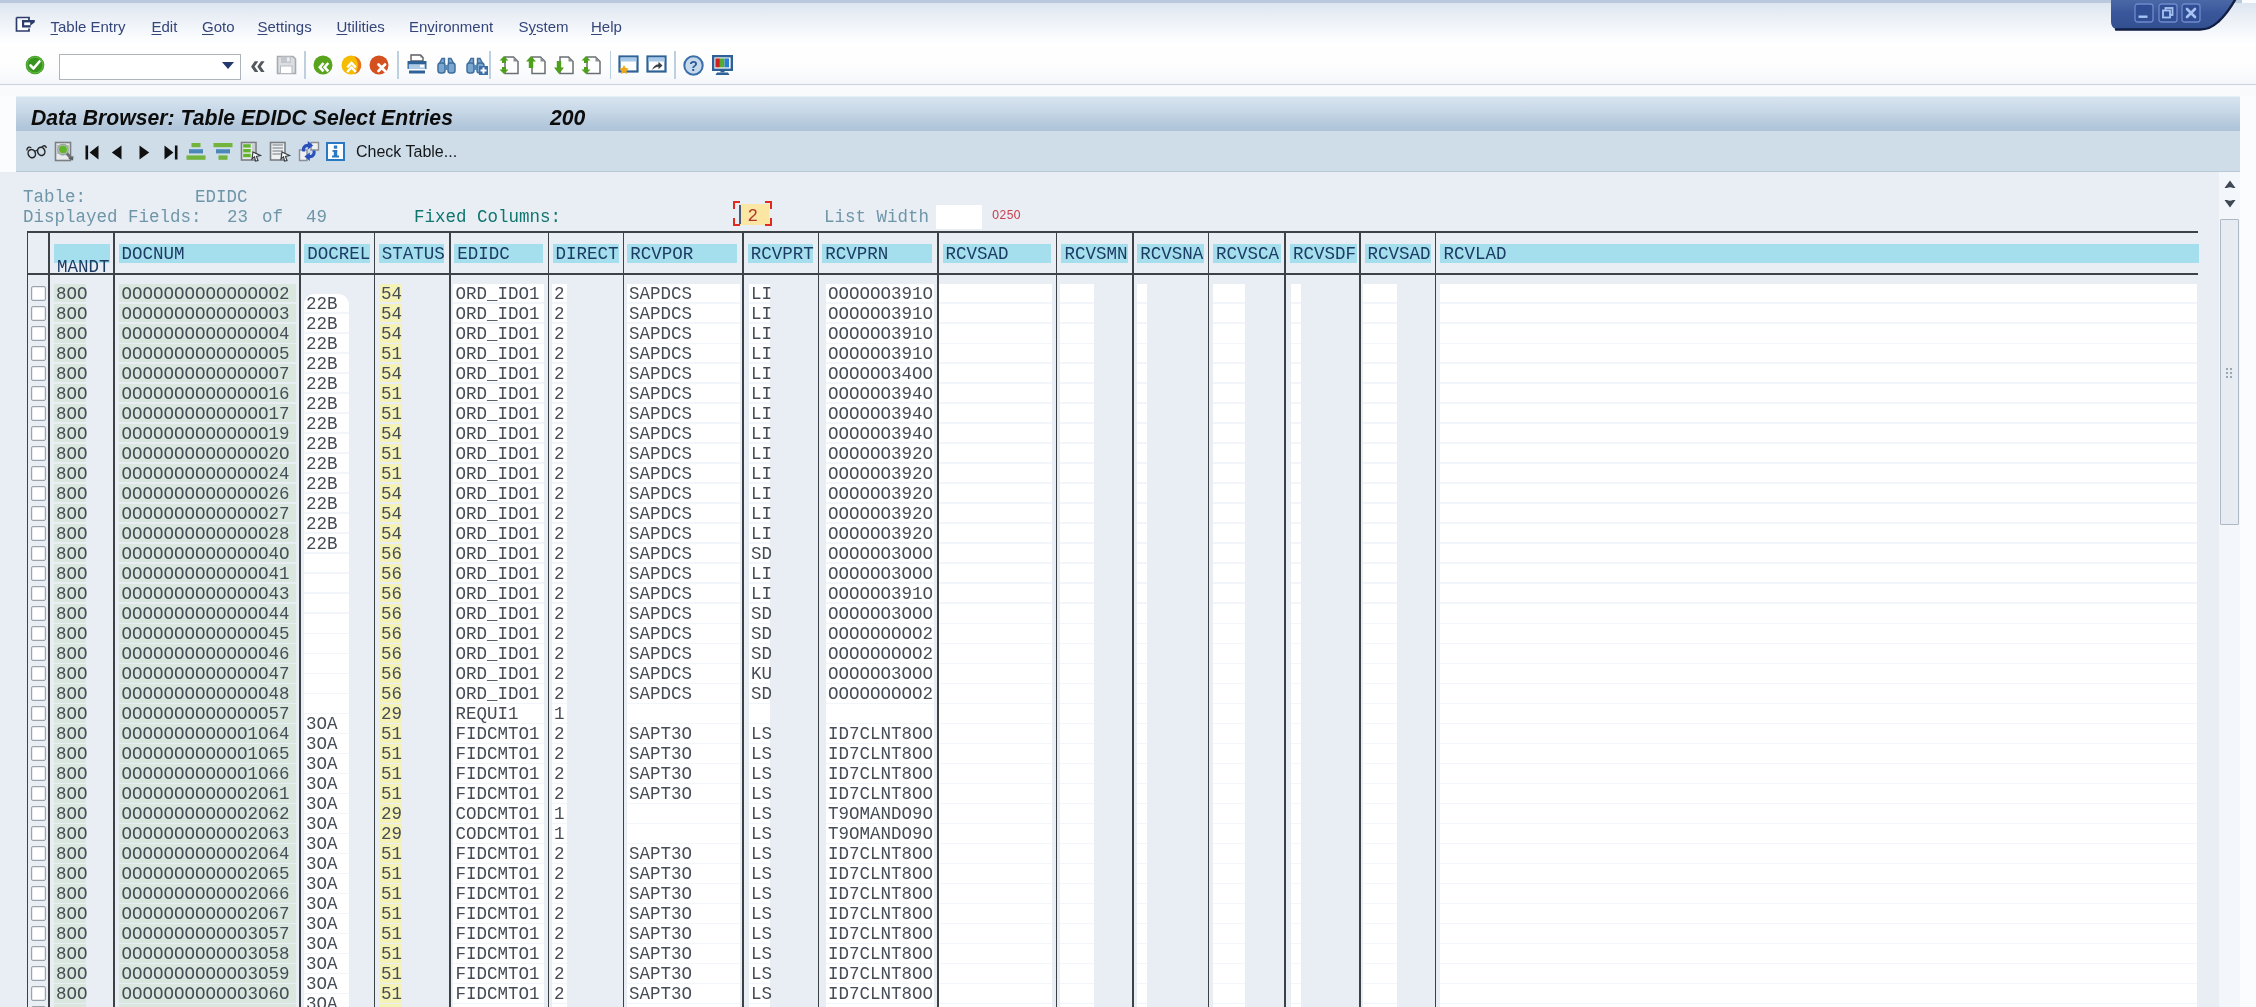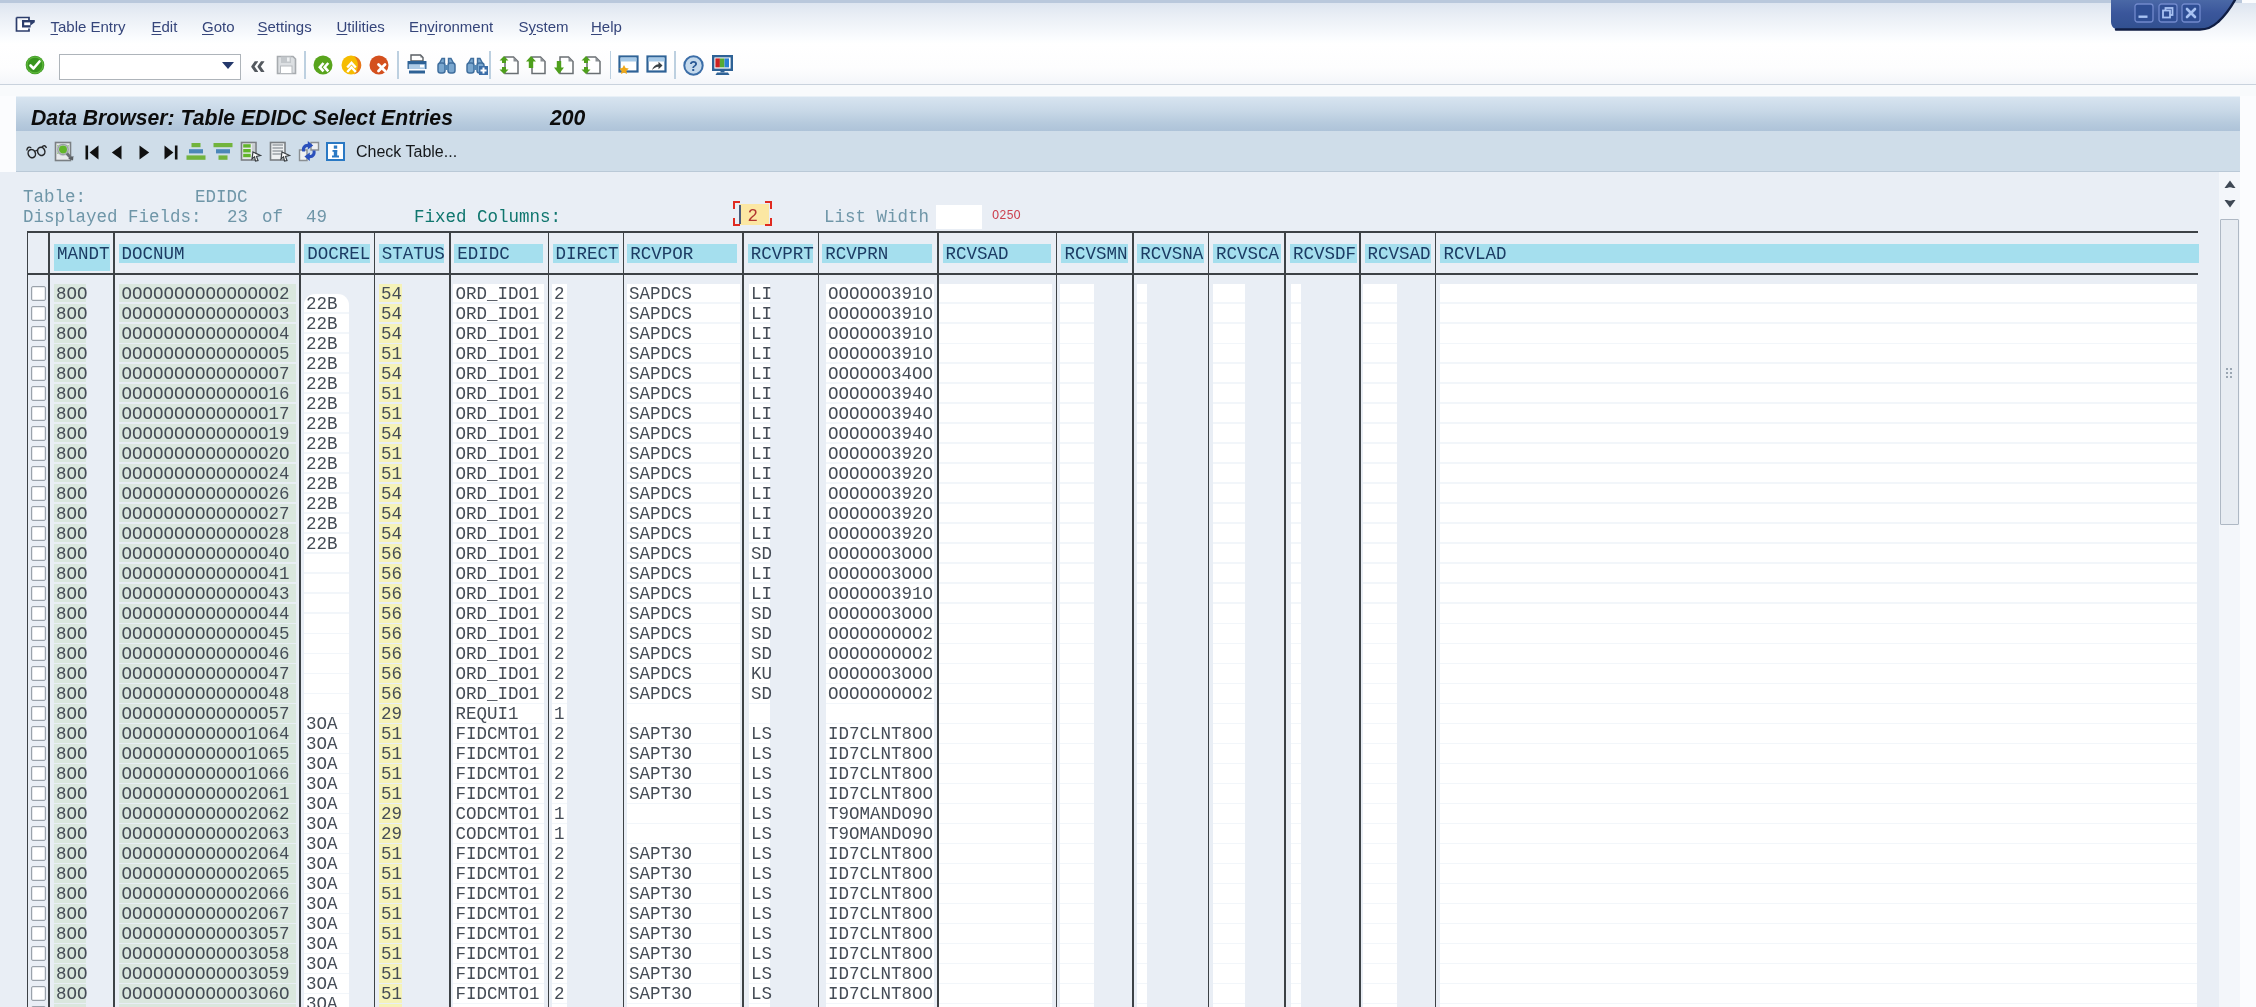--- a/index.html
+++ b/index.html
@@ -235,21 +235,21 @@
 <div class="abs" style="left:622.6px;top:231.0px;width:1.5px;height:776.0px;background:#3d4246;"></div>
 <div class="abs" style="left:742.0px;top:231.0px;width:1.5px;height:776.0px;background:#3d4246;"></div>
 <div class="abs" style="left:817.6px;top:231.0px;width:1.5px;height:776.0px;background:#3d4246;"></div>
 <div class="abs" style="left:937.2px;top:231.0px;width:1.5px;height:776.0px;background:#3d4246;"></div>
 <div class="abs" style="left:1055.6px;top:231.0px;width:1.5px;height:776.0px;background:#3d4246;"></div>
 <div class="abs" style="left:1132.4px;top:231.0px;width:1.5px;height:776.0px;background:#3d4246;"></div>
 <div class="abs" style="left:1207.7px;top:231.0px;width:1.5px;height:776.0px;background:#3d4246;"></div>
 <div class="abs" style="left:1284.2px;top:231.0px;width:1.5px;height:776.0px;background:#3d4246;"></div>
 <div class="abs" style="left:1359.4px;top:231.0px;width:1.5px;height:776.0px;background:#3d4246;"></div>
 <div class="abs" style="left:1434.6px;top:231.0px;width:1.5px;height:776.0px;background:#3d4246;"></div>
-<div class="abs mono" style="left:54.0px;top:243.5px;width:55.7px;height:27px;background:#a5dfee;font-size:17.5px;line-height:15px;color:#1c3c64;padding:3px 0 0 3px;box-sizing:border-box;">MANDT</div>
+<div class="abs mono" style="left:54.0px;top:243.5px;width:55.7px;height:19px;background:#a5dfee;font-size:17.5px;line-height:15px;color:#1c3c64;padding:16px 0 0 3px;box-sizing:border-box;">MANDT</div>
 <div class="abs mono" style="left:118.5px;top:243.5px;width:176.89999999999998px;height:19px;background:#a5dfee;font-size:17.5px;line-height:15px;color:#1c3c64;padding:3.5px 0 0 3px;box-sizing:border-box;">DOCNUM</div>
 <div class="abs mono" style="left:304.2px;top:243.5px;width:65.80000000000001px;height:19px;background:#a5dfee;font-size:17.5px;line-height:15px;color:#1c3c64;padding:3.5px 0 0 3px;box-sizing:border-box;">DOCREL</div>
 <div class="abs mono" style="left:378.8px;top:243.5px;width:65.69999999999999px;height:19px;background:#a5dfee;font-size:17.5px;line-height:15px;color:#1c3c64;padding:3.5px 0 0 3px;box-sizing:border-box;">STATUS</div>
 <div class="abs mono" style="left:454.3px;top:243.5px;width:88.69999999999999px;height:19px;background:#a5dfee;font-size:17.5px;line-height:15px;color:#1c3c64;padding:3.5px 0 0 3px;box-sizing:border-box;">EDIDC</div>
 <div class="abs mono" style="left:552.5px;top:243.5px;width:66.79999999999995px;height:19px;background:#a5dfee;font-size:17.5px;line-height:15px;color:#1c3c64;padding:3.5px 0 0 3px;box-sizing:border-box;">DIRECT</div>
 <div class="abs mono" style="left:627.2px;top:243.5px;width:110.19999999999993px;height:19px;background:#a5dfee;font-size:17.5px;line-height:15px;color:#1c3c64;padding:3.5px 0 0 3px;box-sizing:border-box;">RCVPOR</div>
 <div class="abs mono" style="left:747.7px;top:243.5px;width:65.79999999999995px;height:19px;background:#a5dfee;font-size:17.5px;line-height:15px;color:#1c3c64;padding:3.5px 0 0 3px;box-sizing:border-box;">RCVPRT</div>
 <div class="abs mono" style="left:822.2px;top:243.5px;width:110.0px;height:19px;background:#a5dfee;font-size:17.5px;line-height:15px;color:#1c3c64;padding:3.5px 0 0 3px;box-sizing:border-box;">RCVPRN</div>
 <div class="abs mono" style="left:942.5px;top:243.5px;width:108.79999999999995px;height:19px;background:#a5dfee;font-size:17.5px;line-height:15px;color:#1c3c64;padding:3.5px 0 0 3px;box-sizing:border-box;">RCVSAD</div>
 <div class="abs mono" style="left:1061.4px;top:243.5px;width:66.89999999999986px;height:19px;background:#a5dfee;font-size:17.5px;line-height:15px;color:#1c3c64;padding:3.5px 0 0 3px;box-sizing:border-box;">RCVSMN</div>

